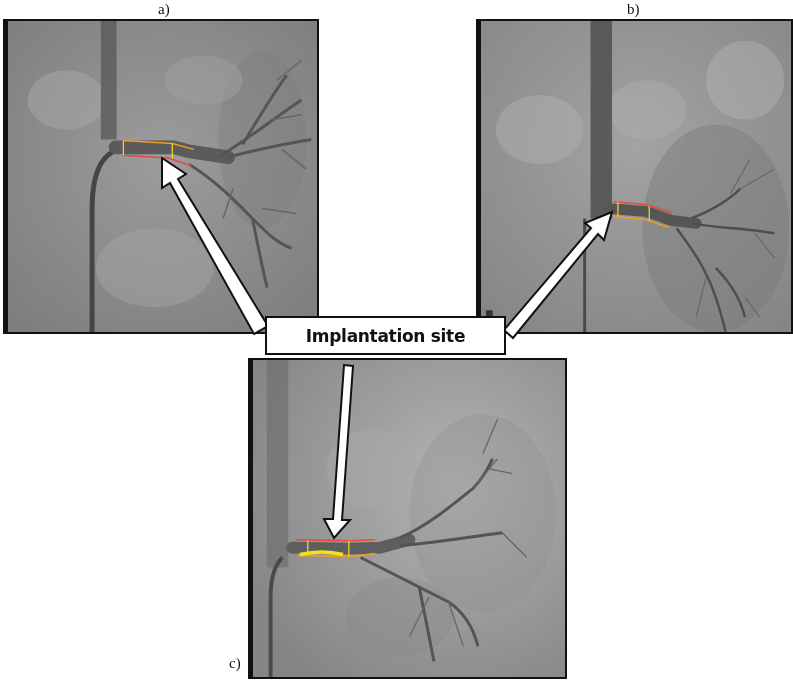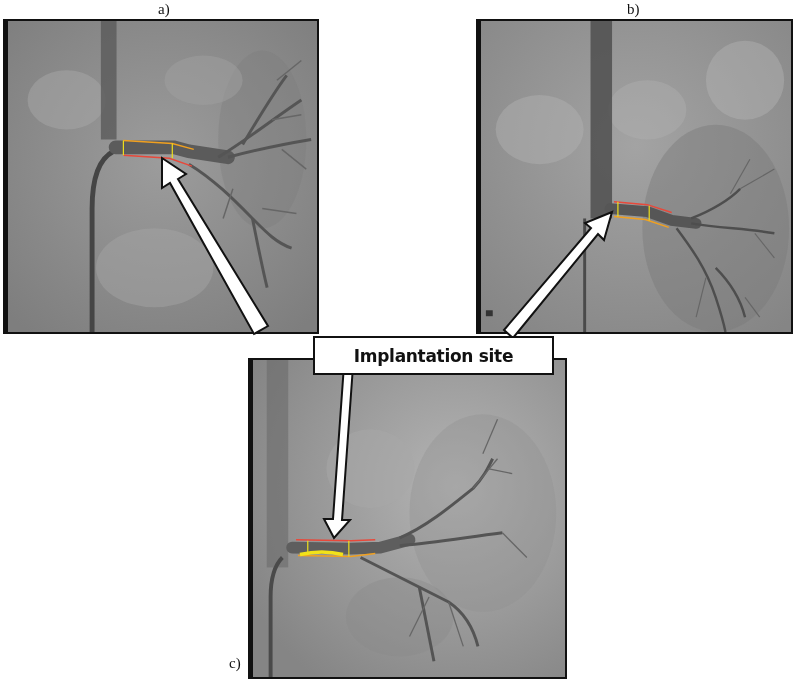--- a/index.html
+++ b/index.html
@@ -151,15 +151,15 @@
 
   <g>
     <polygon points="504,330 513,338 598,234 604,240 612,212 585,223 591,228" fill="#ffffff" stroke="#111" stroke-width="2" stroke-linejoin="miter"></polygon>
   </g>
 
   <g>
     <polygon points="344,365 353,366 342,520 350,520 334,538 324,519 333,519" fill="#ffffff" stroke="#111" stroke-width="2" stroke-linejoin="miter"></polygon>
   </g>
 </svg>
 
-<div class="callout" style="left:265px; top:336px; width:241px; height:39px;margin-left:48px;">
+<div class="callout" style="left:265px; top:316px; width:241px; height:39px;">
   <span>Implantation site</span>
 </div>
 
 </body></html>

